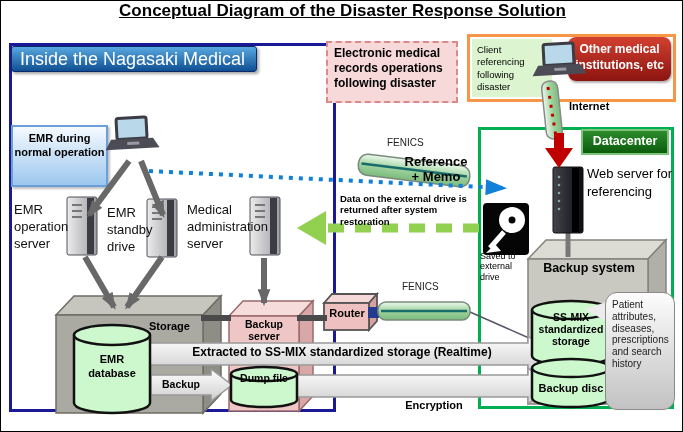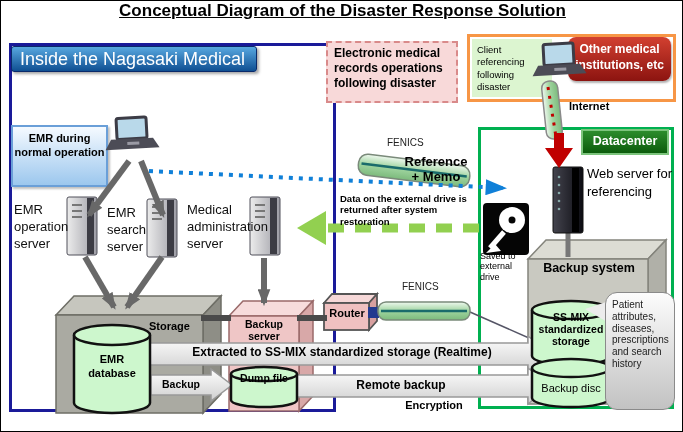--- a/index.html
+++ b/index.html
@@ -199,42 +199,41 @@
       <line x1="478" y1="227" x2="324" y2="227" stroke="#92d050" stroke-width="9" stroke-dasharray="16 11"></line>
       <polygon points="296,227 325,210 325,244" fill="#92d050"></polygon>
     </g>
     <g>
       <line x1="547" y1="86" x2="556" y2="142" stroke="#c00000" stroke-width="3" stroke-dasharray="3 6"></line>
       <polygon points="553,132 563,132 563,147 572,147 558,167 544,147 553,147" fill="#c00000"></polygon>
     </g>
   </svg>
 
   <div class="abs srv-label" style="left:13px;top:201px;width:54px;">EMR operation server</div>
-  <div class="abs srv-label" style="left:106px;top:204px;width:48px;">EMR search server</div>
+  <div class="abs srv-label" style="left:106px;top:204px;width:48px;">EMR standby drive</div>
   <div class="abs srv-label" style="left:186px;top:201px;width:72px;">Medical administration server</div>
 
   <div class="abs lbl" style="left:148px;top:319px;width:52px;font-size:11px;font-weight:bold;">Storage</div>
   <div class="abs lbl" style="left:228px;top:317px;width:70px;font-size:10.5px;font-weight:bold;text-align:center;">Backup server</div>
   <div class="abs lbl" style="left:324px;top:306px;width:44px;font-size:11px;font-weight:bold;text-align:center;">Router</div>
   <div class="abs lbl" style="left:75px;top:352px;width:72px;font-size:11px;font-weight:bold;text-align:center;line-height:1.25;">EMR database</div>
   <div class="abs lbl" style="left:232px;top:371px;width:62px;font-size:10.5px;font-weight:bold;text-align:center;">Dump file</div>
 
   <div class="abs lbl" style="left:529px;top:260px;width:118px;font-size:12.5px;font-weight:bold;text-align:center;">Backup system</div>
   <div class="abs lbl" style="left:533px;top:310px;width:74px;font-size:10.5px;font-weight:bold;text-align:center;line-height:1.15;">SS-MIX standardized storage</div>
-  <div class="abs lbl" style="left:533px;top:381px;width:74px;font-size:11px;font-weight:normal;text-align:center;">Backup disc</div>
+  <div class="abs lbl" style="left:533px;top:381px;width:74px;font-size:11px;font-weight:bold;text-align:center;">Backup disc</div>
   <div class="abs lbl" style="left:586px;top:164px;width:88px;font-size:13px;line-height:1.35;">Web server for referencing</div>
 
   <div class="abs lbl" style="left:386px;top:136px;width:60px;font-size:10px;color:#222;">FENICS</div>
   <div class="abs lbl" style="left:401px;top:280px;width:60px;font-size:10px;color:#222;">FENICS</div>
   <div class="abs lbl" style="left:400px;top:154px;width:70px;font-size:13px;font-weight:bold;text-align:center;line-height:1.15;">Reference + Memo</div>
   <div class="abs lbl" style="left:339px;top:192px;width:140px;font-size:9.5px;font-weight:bold;line-height:1.2;">Data on the external drive is returned after system restoration</div>
   <div class="abs lbl" style="left:479px;top:250px;width:52px;font-size:9px;line-height:1.15;">Saved to external drive</div>
   <div class="abs lbl" style="left:568px;top:99px;width:60px;font-size:11px;font-weight:bold;">Internet</div>
 
   <div class="abs lbl" style="left:150px;top:344px;width:382px;font-size:12px;font-weight:bold;text-align:center;">Extracted to SS-MIX standardized storage (Realtime)</div>
-  <div class="abs lbl" style="left:310px;top:377px;width:180px;font-size:12px;font-weight:bold;text-align:center;">Remote backup</div>
   <div class="abs lbl" style="left:152px;top:377px;width:56px;font-size:10.5px;font-weight:bold;text-align:center;">Backup</div>
   <div class="abs lbl" style="left:368px;top:398px;width:130px;font-size:11px;font-weight:bold;text-align:center;">Encryption</div>
 
   <div class="abs bubble-tail"></div>
   <div class="abs bubble">Patient attributes, diseases, prescriptions and search history</div>
 
 </div>
 
 </body></html>

